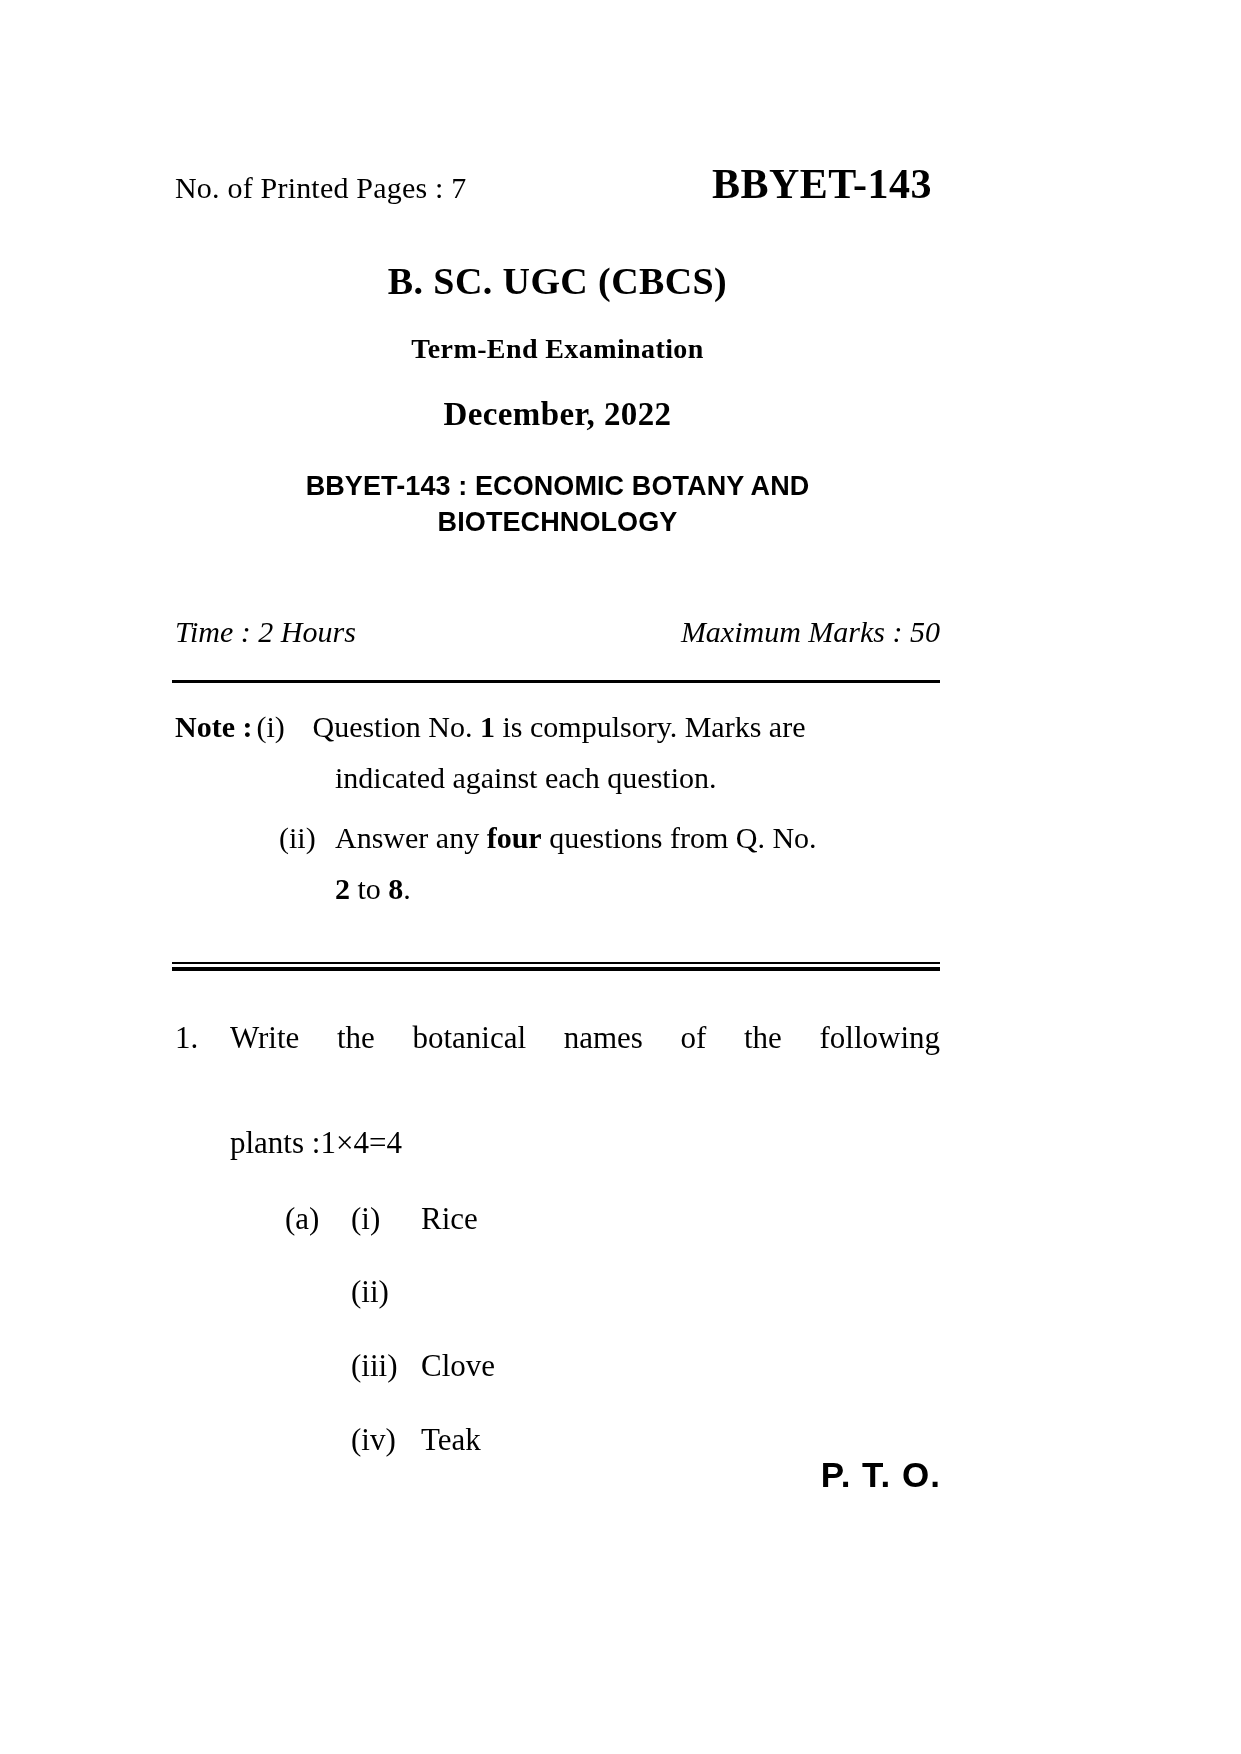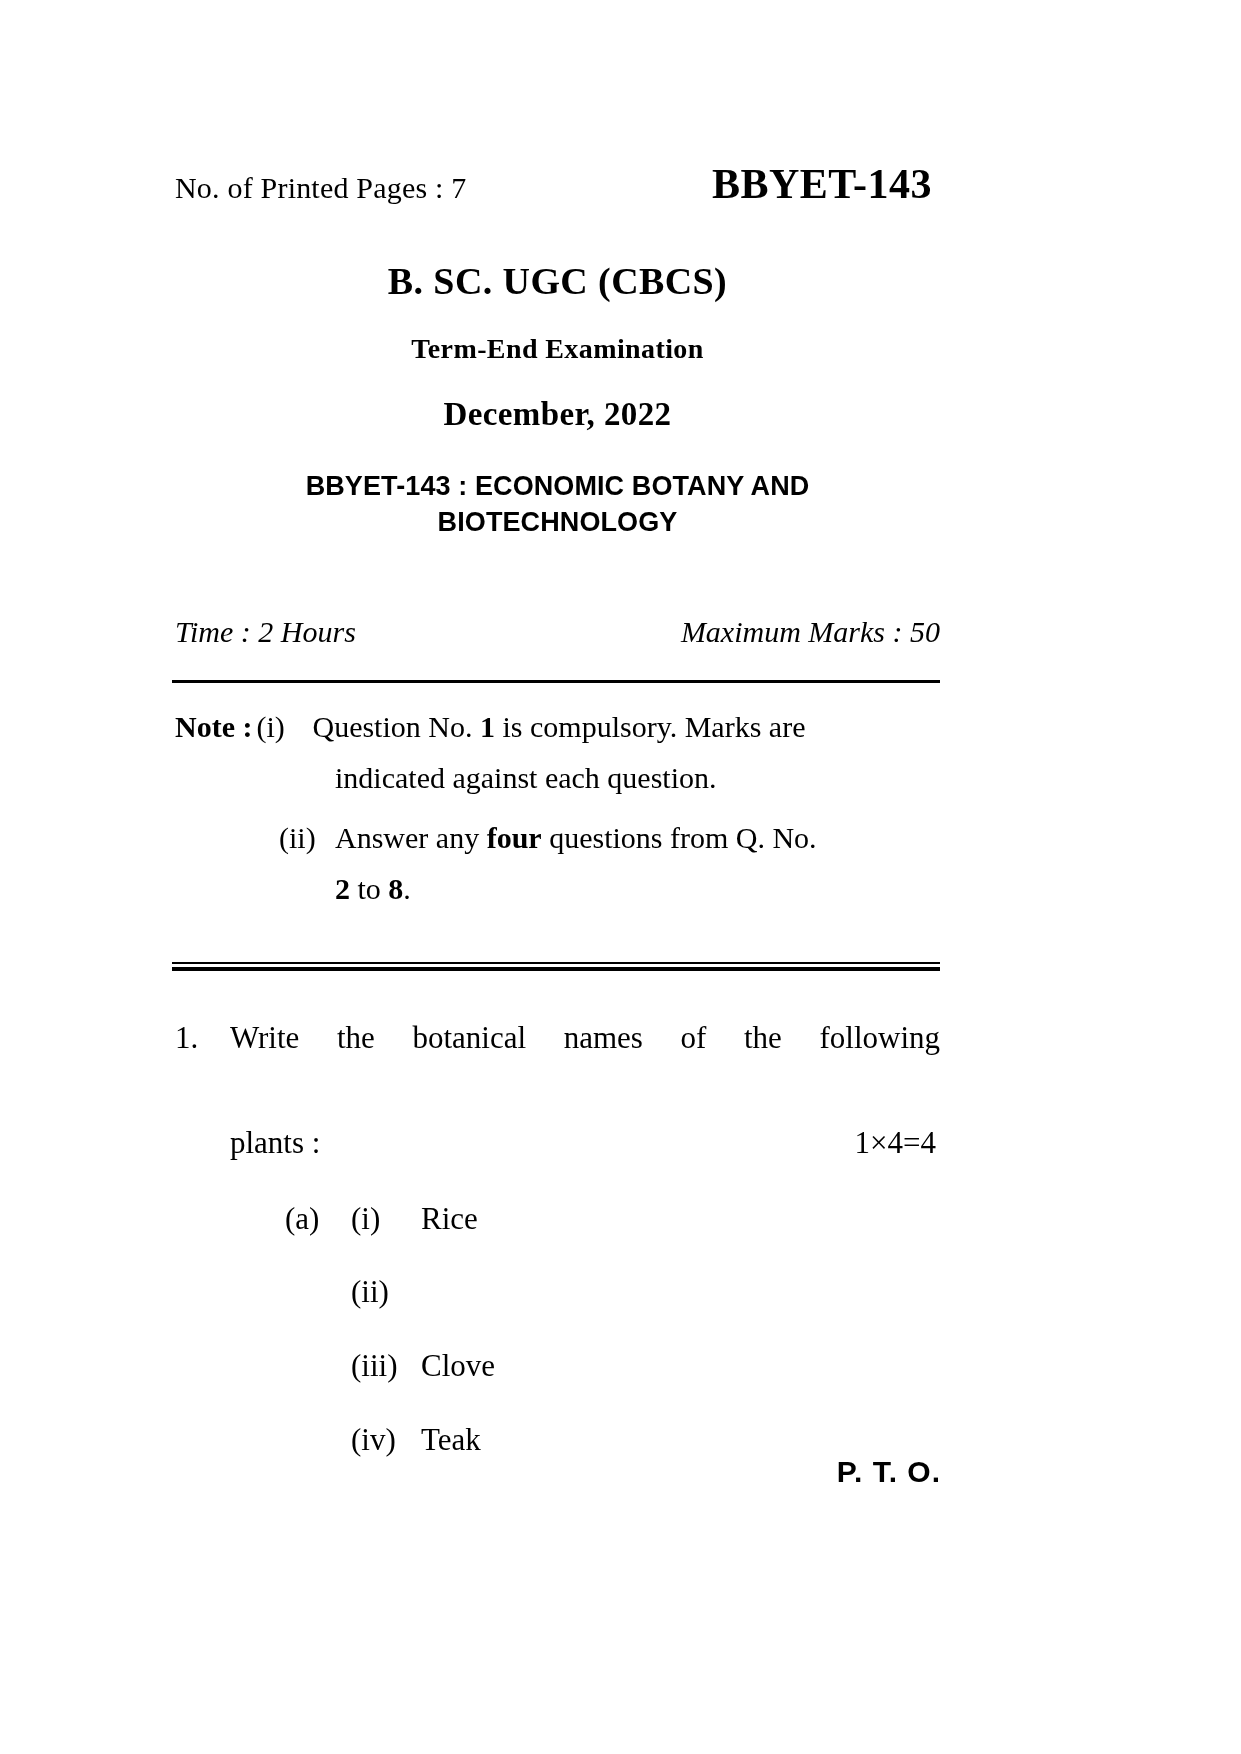--- a/index.html
+++ b/index.html
@@ -197,21 +197,21 @@
     text-align: justify;
     text-justify: inter-word;
   }
   .q-line-justify::after {
     content: "";
     display: inline-block;
     width: 100%;
   }
   .q-second-line {
     display: flex;
-    justify-content: space-between;
+    justify-content: flex-start;
     align-items: baseline;
     margin-top: 6px;
   }
   .q-marks { white-space: nowrap; padding-right: 4px; }
 
   
   .sub-list {
     margin-top: 26px;
     padding-left: 55px;
   }
@@ -231,21 +231,21 @@
   .sub-text {
     flex: 1 1 auto;
   }
 
   
   .pto {
     position: absolute;
     right: 300px;
     top: 1455px;
     font-family: "Liberation Sans", "DejaVu Sans", sans-serif;
-    font-size: 30px;
+    font-size: 35px;
     font-weight: bold;
     letter-spacing: 1px;
   }
 </style>
 </head>
 <body>
 
 <div class="page">
 
   <div class="top-row">

